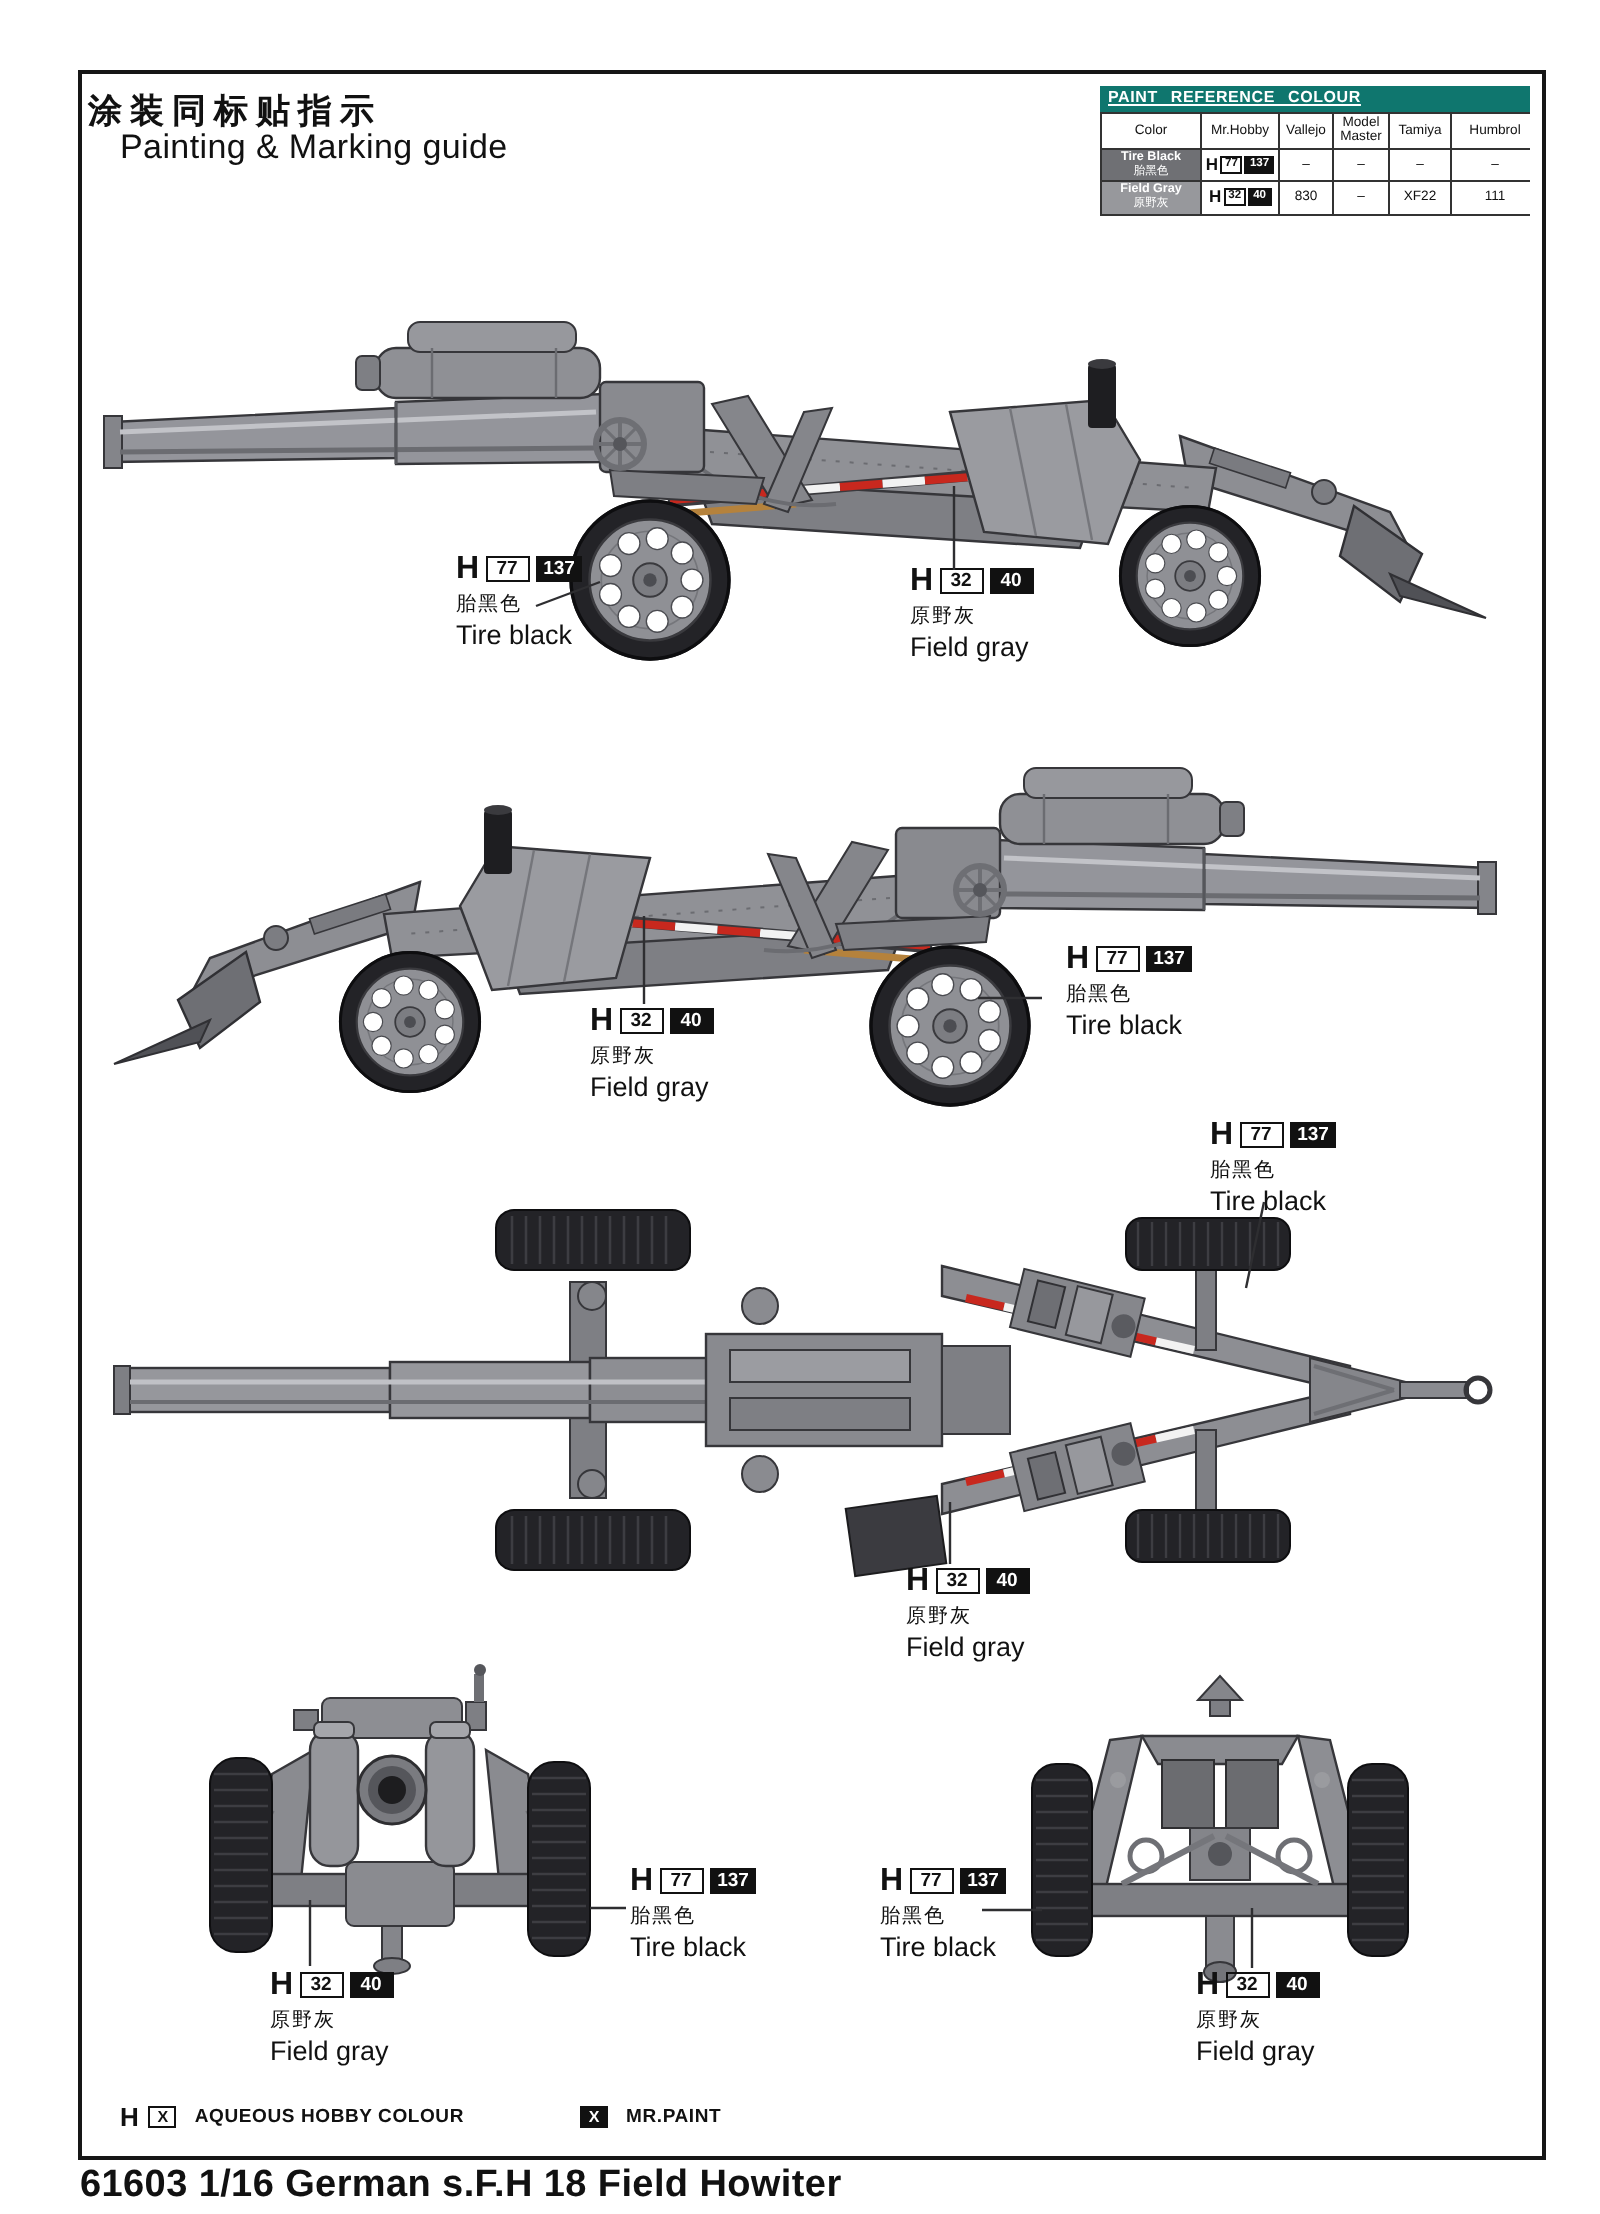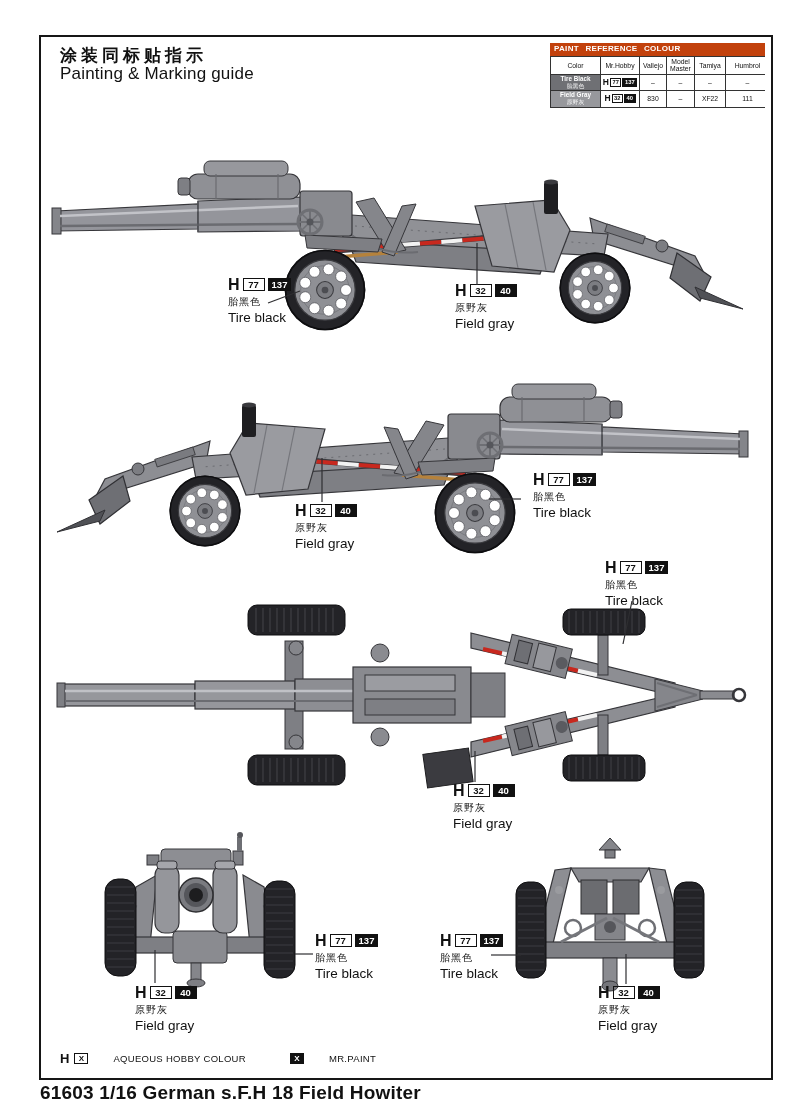--- a/index.html
+++ b/index.html
@@ -7,28 +7,28 @@
   body {
     width:800px; height:1107px; position:relative; overflow:hidden;
     font-family:"Liberation Sans","DejaVu Sans",sans-serif; color:#111;
   }
   .abs { position:absolute; }
 
   
   .frame { left:39px; top:35px; width:734px; height:1045px; border:2.5px solid #161616; }
 
   
-  .title-cn { left:60px; top:44px; font-size:17px; font-weight:bold; letter-spacing:4px; }
+  .title-cn { left:44px; top:44px; font-size:17px; font-weight:bold; letter-spacing:4px; }
   .title-en { left:60px; top:64px; font-size:17px; font-weight:normal; letter-spacing:0.2px; }
 
   
   .ptable-bar {
-    left:550px; top:43px; width:215px; height:15px; background:#c2410c;
+    left:550px; top:43px; width:215px; height:15px; background:#0f766e;
     color:#fff; font-size:8px; font-weight:bold; line-height:11px;
-    padding-left:4px; word-spacing:4px; letter-spacing:0.3px;
+    padding-left:4px; word-spacing:4px; letter-spacing:0.3px;text-decoration:underline;
   }
   .ptable {
     left:550px; top:56px; width:215px; border:1px solid #333;
     display:grid; grid-template-columns:49px 38px 26px 27px 30px 43px;
     grid-auto-rows:auto; background:#333; grid-gap:1px;
   }
   .pcell {
     background:#fff; display:flex; align-items:center; justify-content:center;
     text-align:center; font-size:6.8px; line-height:1.1; padding:1px;
     min-height:13px;
@@ -61,21 +61,21 @@
 
   
   .legend { position:absolute; display:flex; align-items:center; gap:5px; height:13px; }
   .l-h { font-size:13px; font-weight:bold; }
   .l-box {
     display:inline-flex; align-items:center; justify-content:center;
     width:14px; height:11px; border:1.5px solid #111;
     font-size:8px; font-weight:bold;
   }
   .l-box.b { background:#111; color:#fff; }
-  .l-label { font-size:9.5px; font-weight:normal; letter-spacing:0.3px; margin-left:20px; }
+  .l-label { font-size:9.5px; font-weight:bold; letter-spacing:0.3px; margin-left:4px; }
 
   
   .footer { left:40px; top:1082px; font-size:19px; font-weight:bold; letter-spacing:0.2px; }
 
   svg { display:block; }
   .leader { pointer-events:none; }
 </style>
 </head>
 <body>
 

